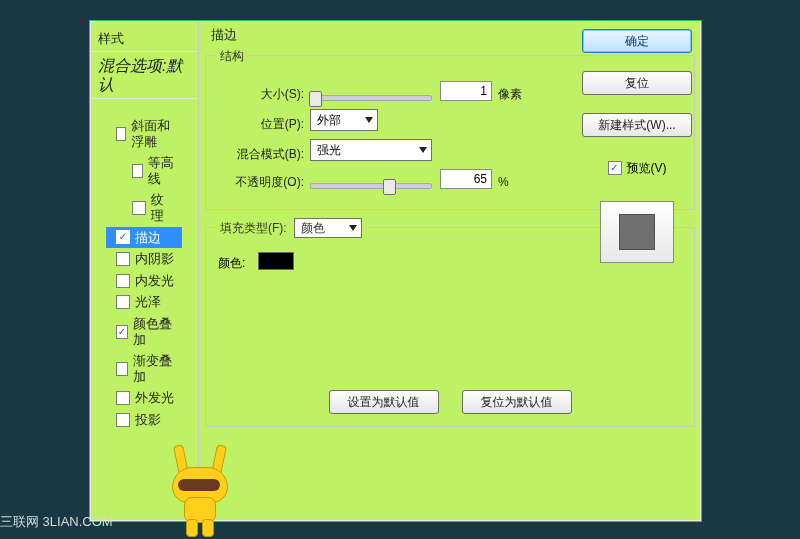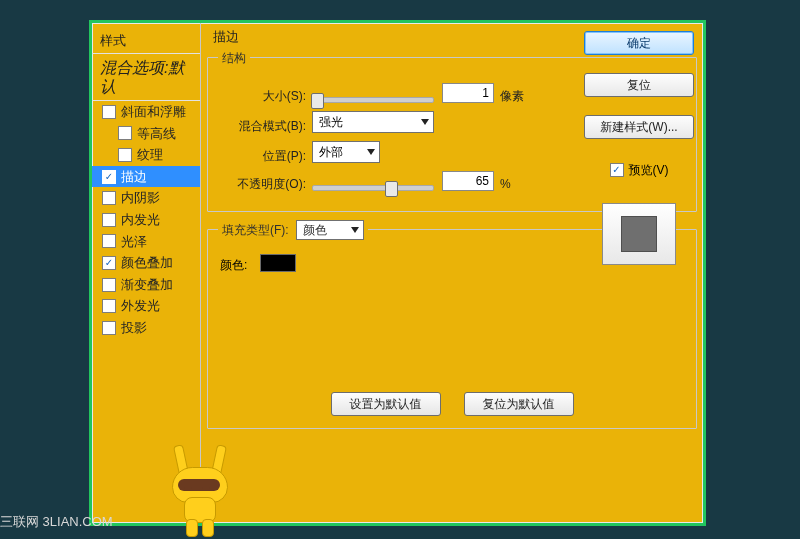--- a/index.html
+++ b/index.html
@@ -6,37 +6,37 @@
   body{
     width:800px;height:539px;
     background:#183944;
     font:12px/1.2 "Microsoft YaHei","SimSun",Arial,sans-serif;
     position:relative;
     overflow:hidden;
   }
   .dialog{
     position:absolute;left:89px;top:20px;
     width:611px;height:500px;
-    background:#eab308;border:3px solid #22c55e;
+    background:#bef264;border:1px solid #22c55e;
     box-shadow:inset 0 0 0 1px #e9e9e9;
     display:flex;
   }
   
   .styles{
     width:108px;border-right:1px solid #c8c8c8;
     padding-top:6px;
   }
   .styles .hdr{
     padding:4px 8px;font-size:13px;color:#202020;
   }
   .styles .sub{
     padding:4px 6px 4px 8px;border-top:1px solid #e2e2e2;border-bottom:1px solid #e2e2e2;
     font-size:16px;color:#202020;font-style:italic;
   }
-  ul.fx{list-style:none;margin:0;padding:0;}
+  ul.fx{list-style:none;margin:16px;padding:0;}
   ul.fx li{
     display:flex;align-items:center;gap:5px;
     padding:3px 6px 3px 10px;font-size:13px;color:#252525;
     cursor:default;
   }
   ul.fx li.ind{padding-left:26px;}
   ul.fx li.sel{background:#2f8fff;color:#fff;}
   .chk{
     width:12px;height:12px;border:1px solid #7d7d7d;background:#fff;
     display:inline-flex;align-items:center;justify-content:center;
@@ -194,31 +194,31 @@
       <div class="row">
         <div class="lbl">大小(S):</div>
         <div class="slider">
             <div class="thumb" style="left:-2px"></div>
           </div>
         <div class="numbox">1</div>
         <div class="unit">像素</div>
       </div>
 
       <div class="row">
+        <div class="lbl">位置(P):</div>
+        <div class="combo">
+          <span>外部</span>
+          <span class="caret"></span>
+        </div>
+      </div>
+
+      <div class="row">
         <div class="lbl">混合模式(B):</div>
         <div class="combo wd">
           <span>强光</span>
-          <span class="caret"></span>
-        </div>
-      </div>
-
-      <div class="row">
-        <div class="lbl">位置(P):</div>
-        <div class="combo">
-          <span>外部</span>
           <span class="caret"></span>
         </div>
       </div>
 
       <div class="row">
         <div class="lbl">不透明度(O):</div>
         <div class="slider">
             <div class="thumb" style="left:72px"></div>
           </div>
         <div class="numbox">65</div>

